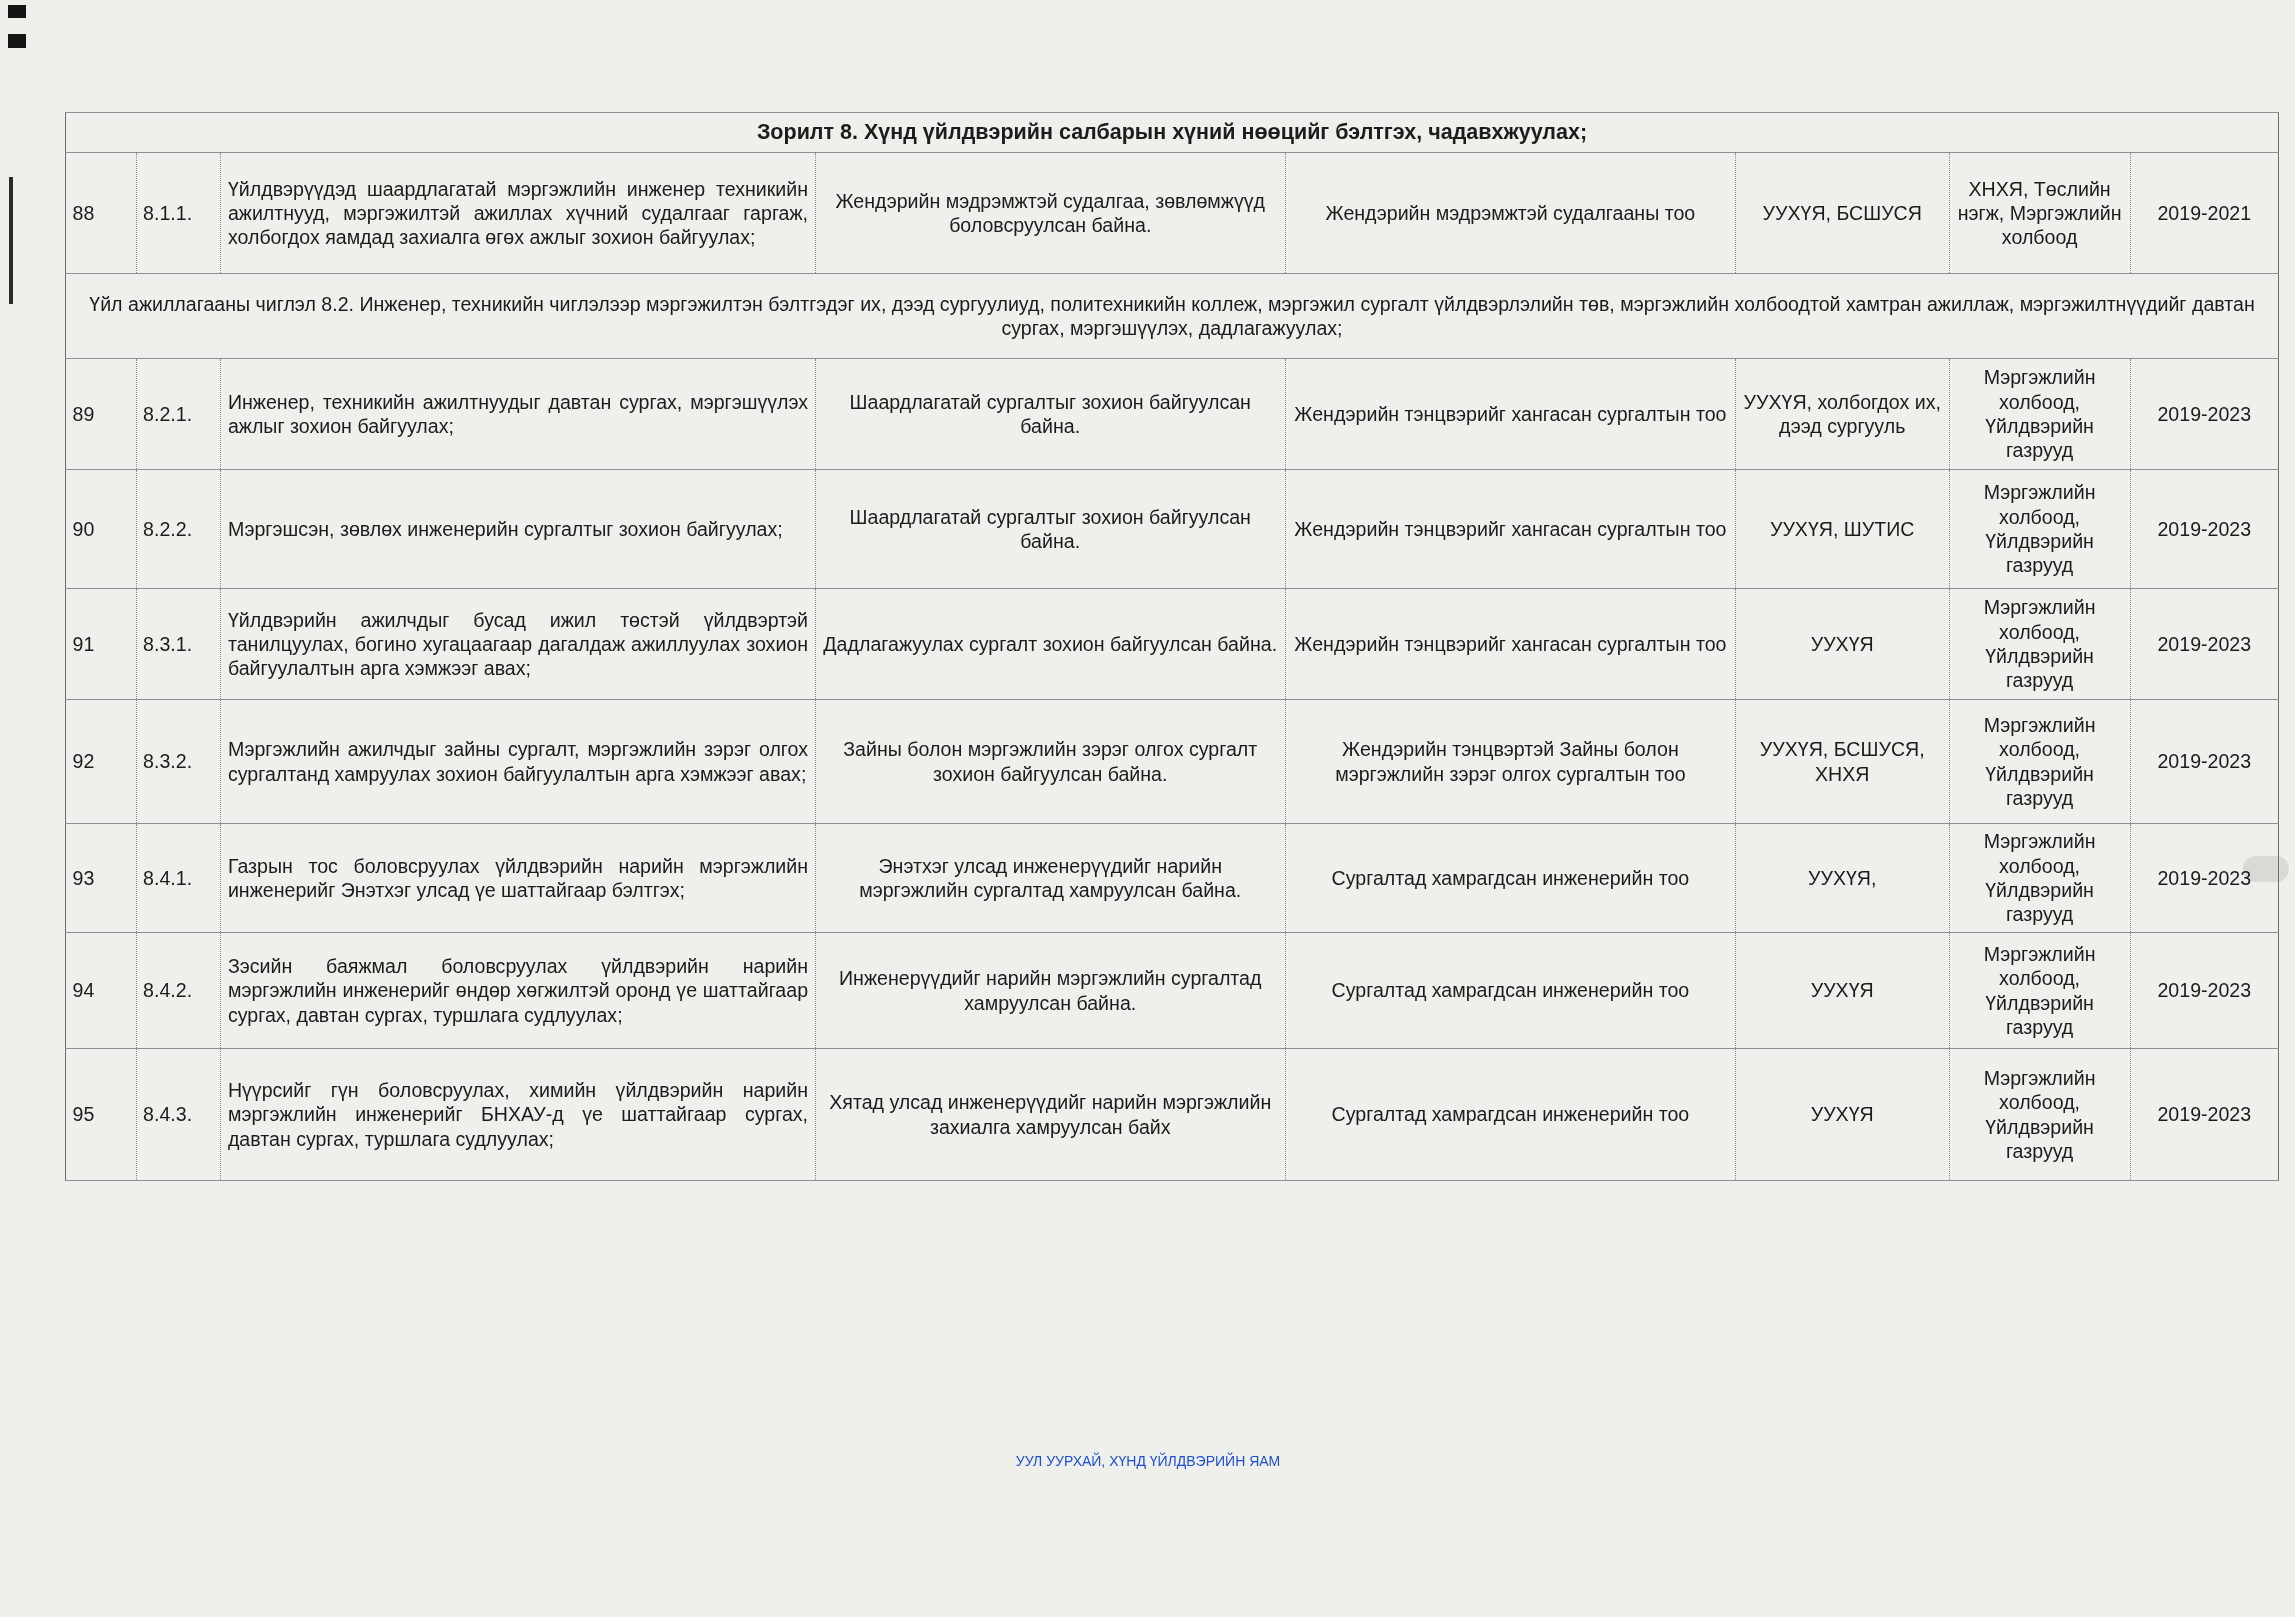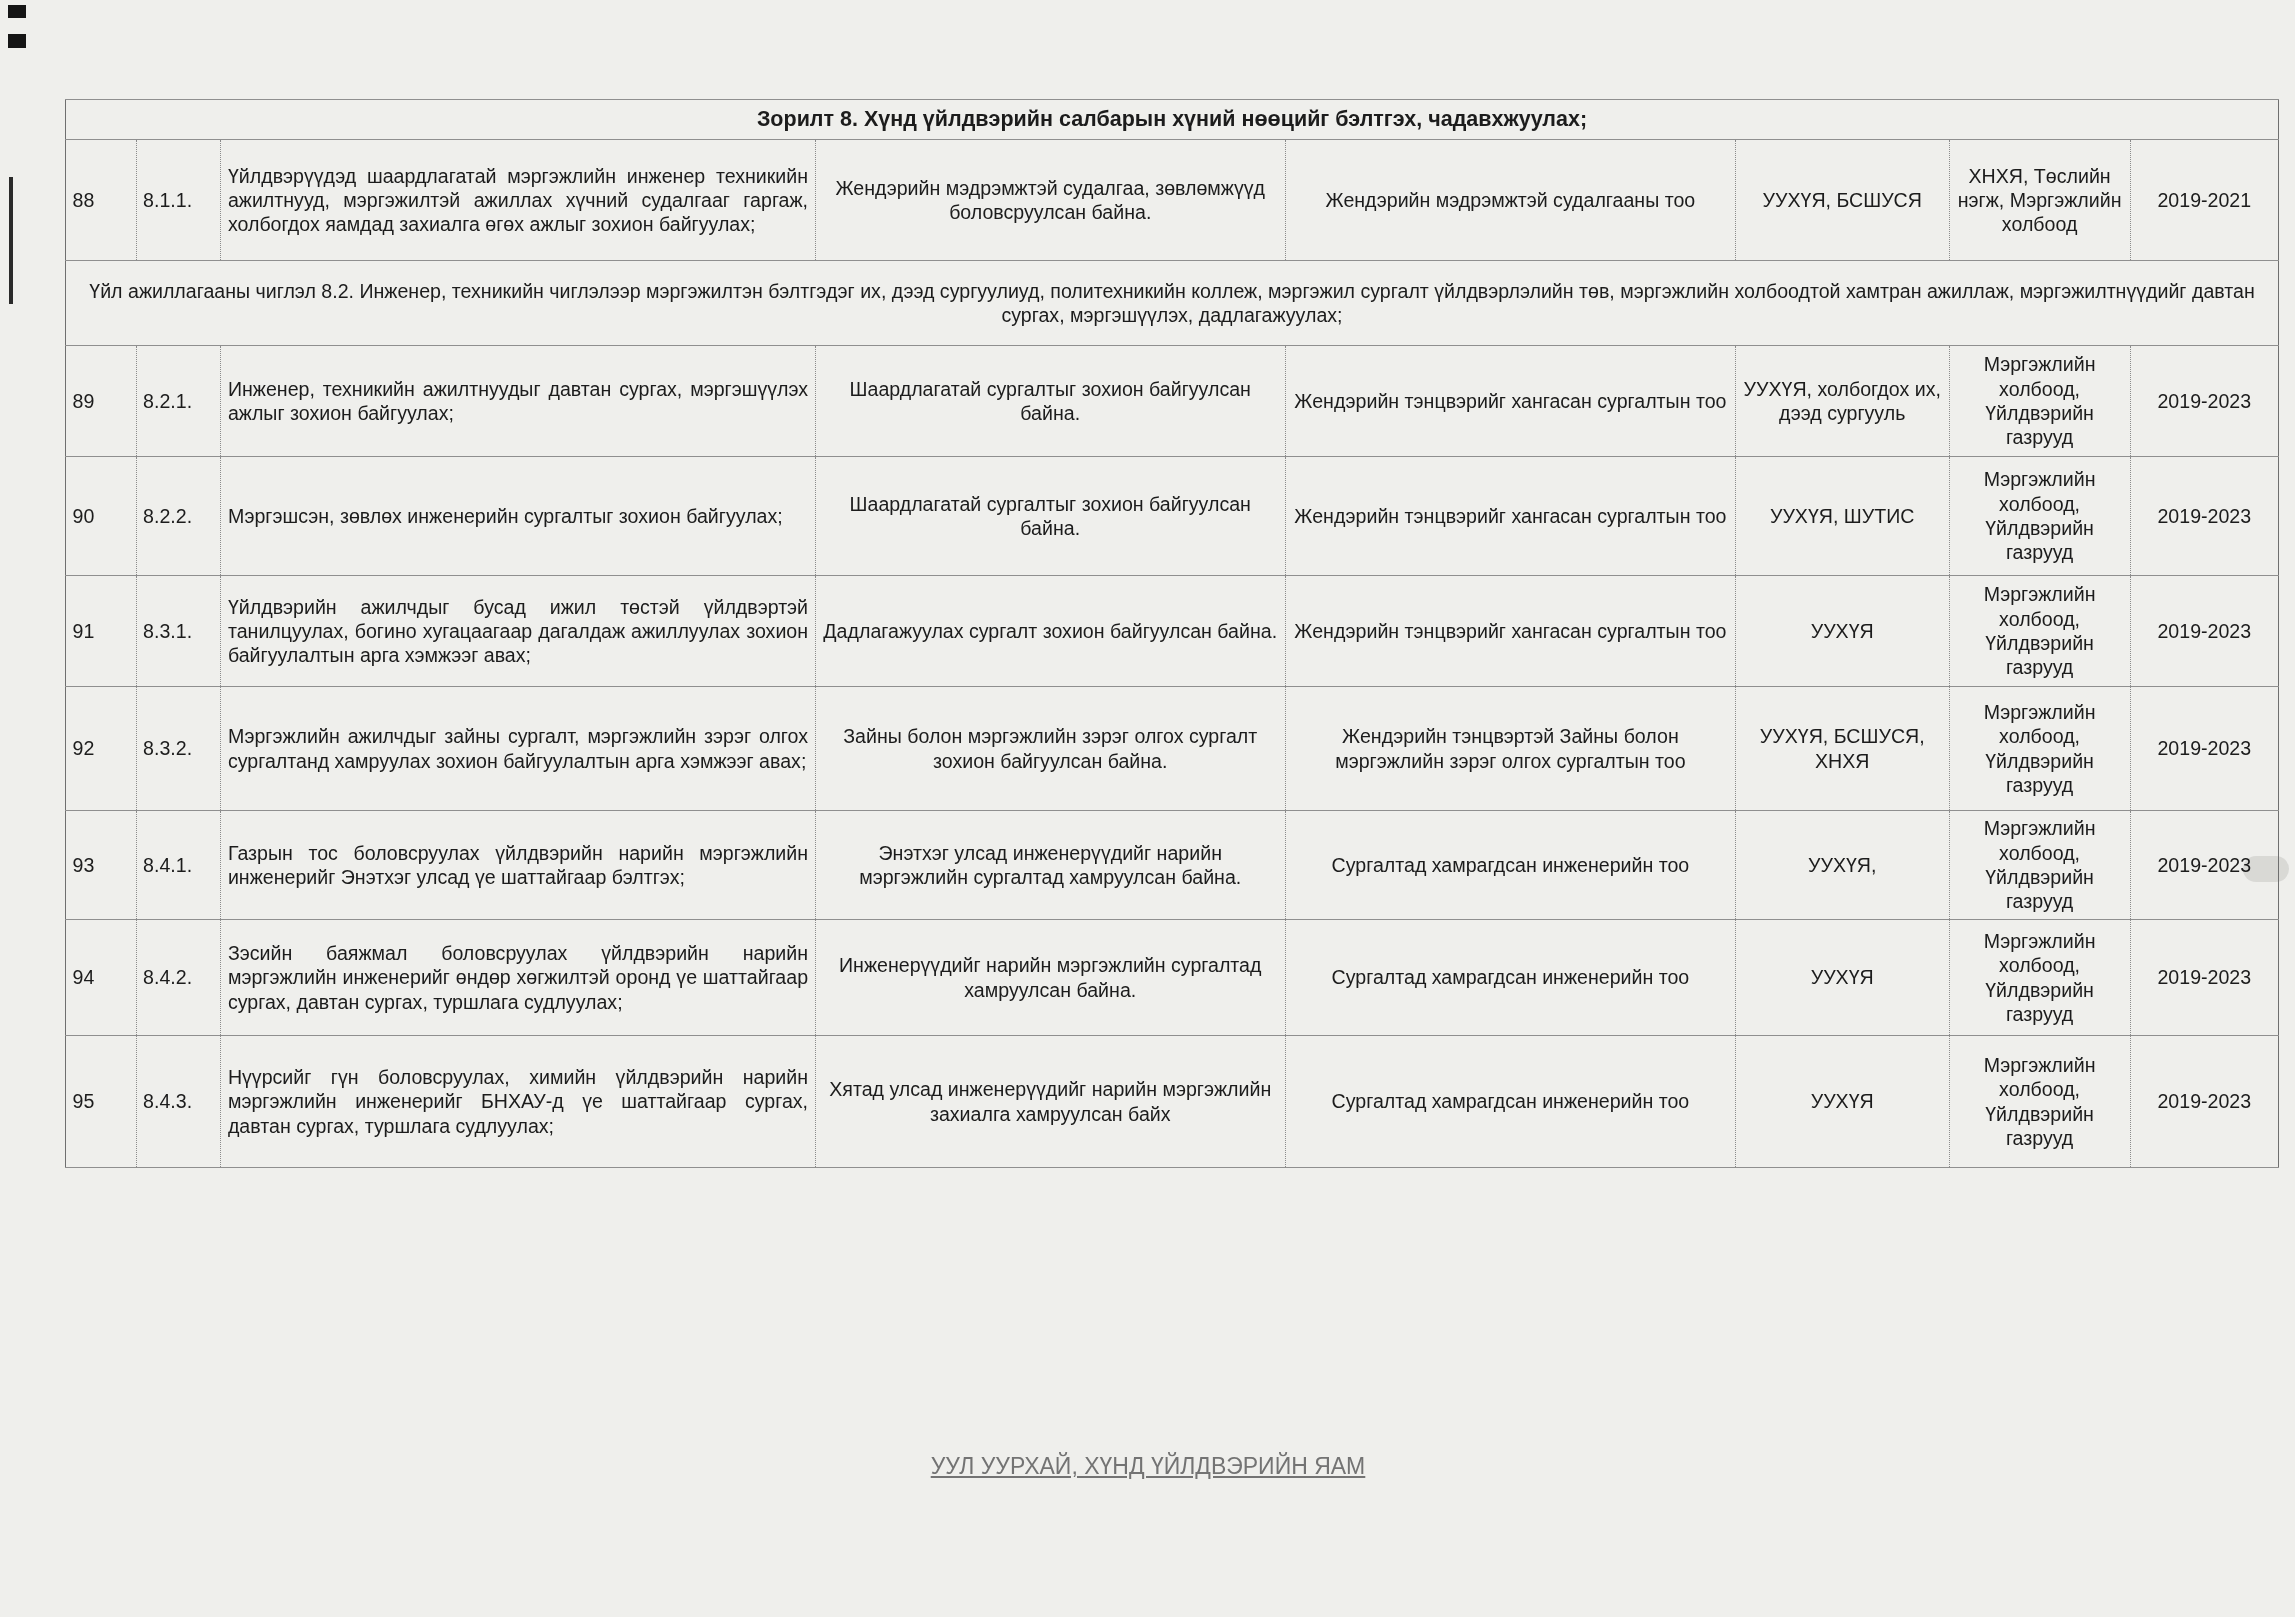--- a/index.html
+++ b/index.html
@@ -12,21 +12,21 @@
     color:#1c1c1c;
   }
   
   .mark{position:absolute;background:#151515;}
   .mark1{left:7.8px;top:5.2px;width:18px;height:13px;}
   .mark2{left:7.8px;top:34px;width:18px;height:14.3px;}
   .mark3{left:8.5px;top:177px;width:4.6px;height:127px;background:#2a2a2a;}
   .smudge{position:absolute;left:2243px;top:856px;width:46px;height:26px;background:#c9c9c6;border-radius:13px;opacity:.6;}
 
   table.plan{
-    position:absolute;left:65px;top:99px;
+    position:absolute;left:65px;top:112px;
     width:2214px;
     border-collapse:collapse;
     table-layout:fixed;
     font-size:19.6px;
     line-height:1.24;
     border-radius:18px;
   }
   table.plan td{
     border:1px dotted #8b8b8b;
     border-top:1.3px solid #8f8f8f;
@@ -56,21 +56,21 @@
   tr.r-sec3{height:56px;}
   tr.r-91{height:111px;}
   tr.r-92{height:124px;}
   tr.r-sec4{height:57px;}
   tr.r-93{height:109px;}
   tr.r-94{height:116px;}
   tr.r-95{height:132px;}
 
   #footer-line{
     position:absolute;left:65px;top:1453px;width:2166px;
-    text-align:center;font-size:23px;color:#737373;text-decoration:underline;
+    text-align:center;font-size:14px;color:#1d4ed8;
   }
 </style>
 </head>
 <body>
 
 <div id="page">
 
   <div class="mark mark1"></div>
   <div class="mark mark2"></div>
   <div class="mark mark3"></div>

